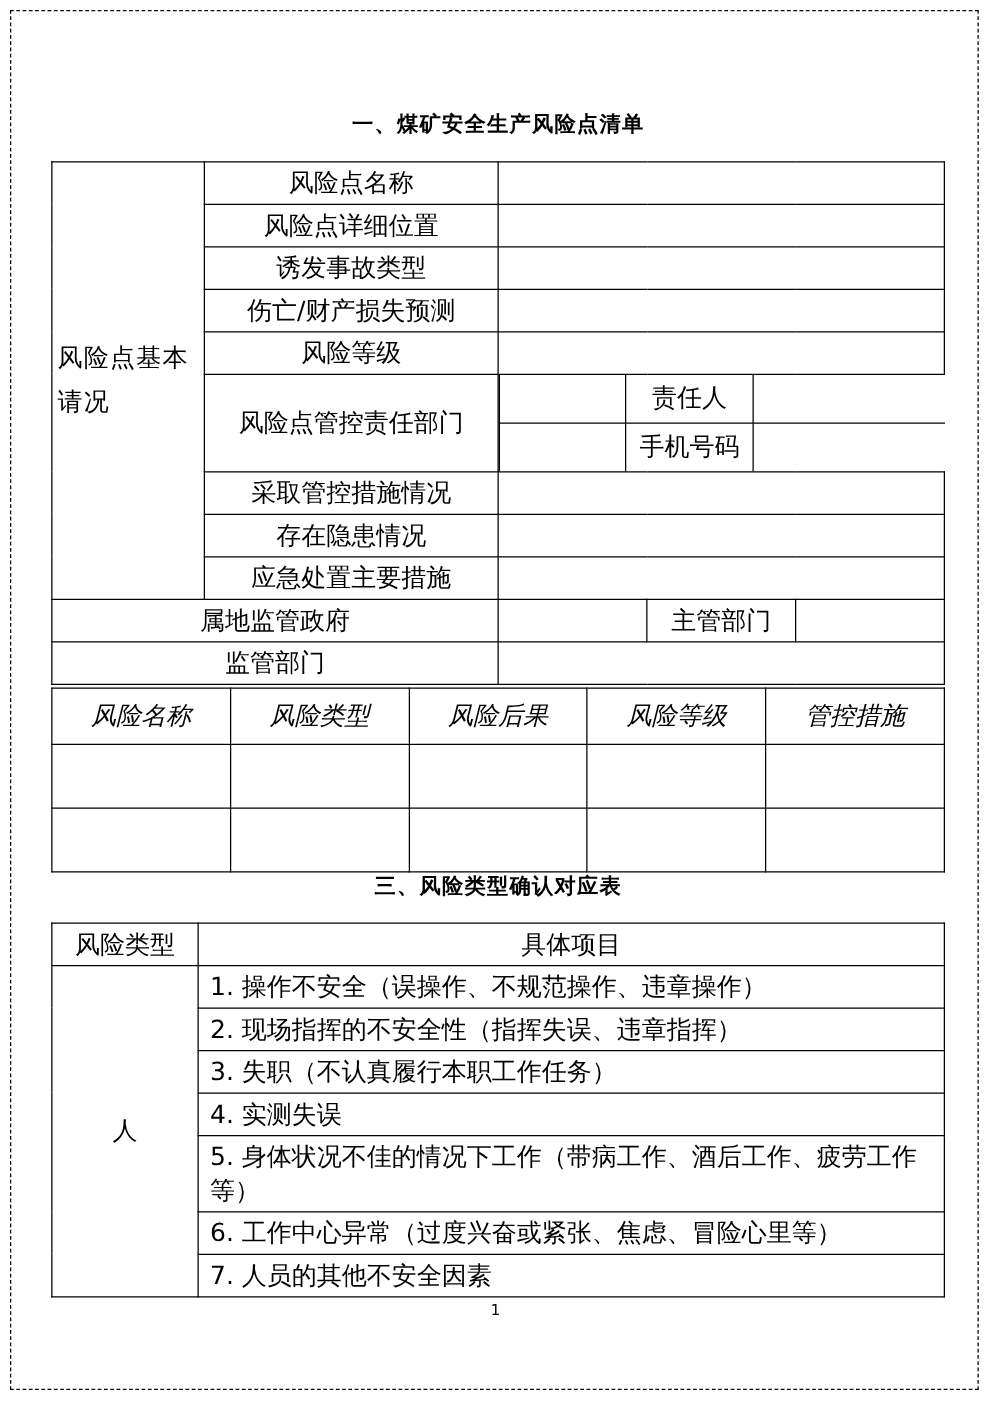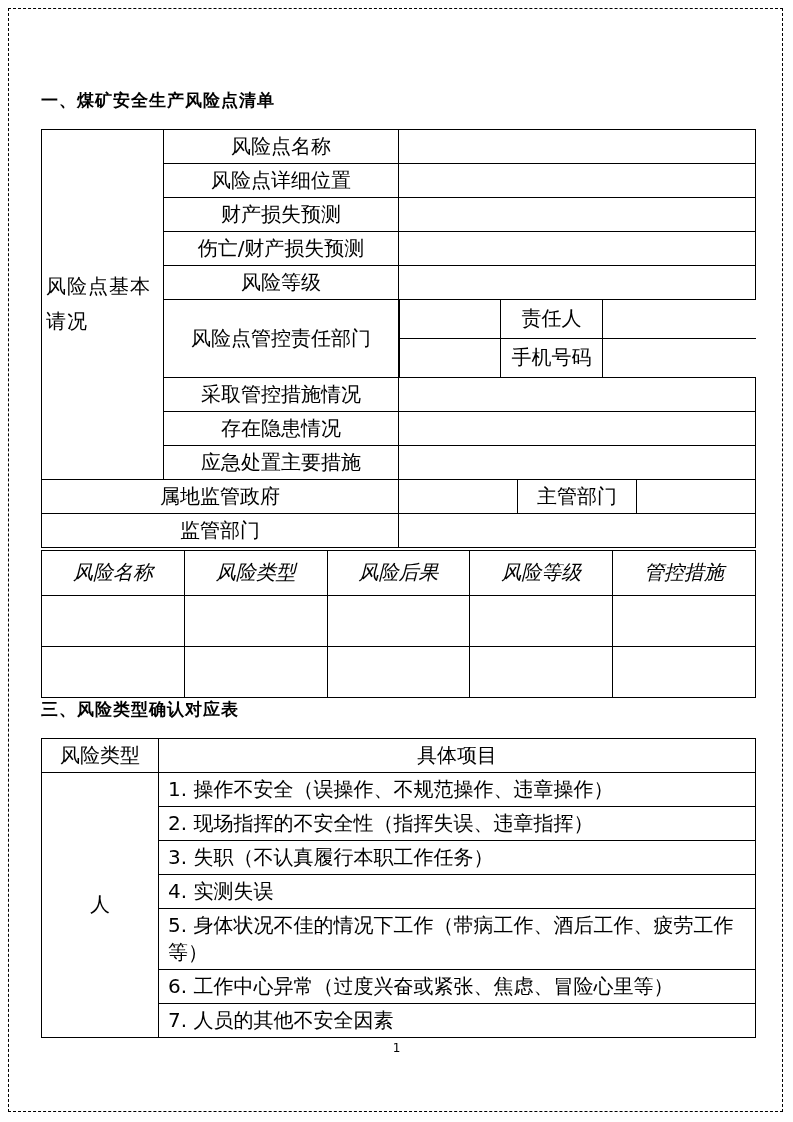--- a/index.html
+++ b/index.html
@@ -30,20 +30,21 @@
     top: 80px;
     width: 715px;
   }
   h2.section-heading {
     font-size: 17px;
     font-weight: bold;
     margin: 0 0 16px 0;
     padding: 0;
     letter-spacing: 1px;
     line-height: 1.4;
+    text-align: center;
   }
   .sec2-heading { margin-top: 30px; }
   .sec3-heading { margin-top: 30px; }
 
   table {
     border-collapse: collapse;
     width: 715px;
     table-layout: fixed;
   }
   table td, table th {
@@ -109,21 +110,21 @@
         <tr>
           <td class="vlabel" rowspan="9">风险点基本请况</td>
           <td class="rowlabel">风险点名称</td>
           <td colspan="3"></td>
         </tr>
         <tr>
           <td class="rowlabel">风险点详细位置</td>
           <td colspan="3"></td>
         </tr>
         <tr>
-          <td class="rowlabel">财产损失预测</td>
+          <td class="rowlabel">诱发事故类型</td>
           <td colspan="3"></td>
         </tr>
         <tr>
           <td class="rowlabel">伤亡/财产损失预测</td>
           <td colspan="3"></td>
         </tr>
         <tr>
           <td class="rowlabel">风险等级</td>
           <td colspan="3"></td>
         </tr>

